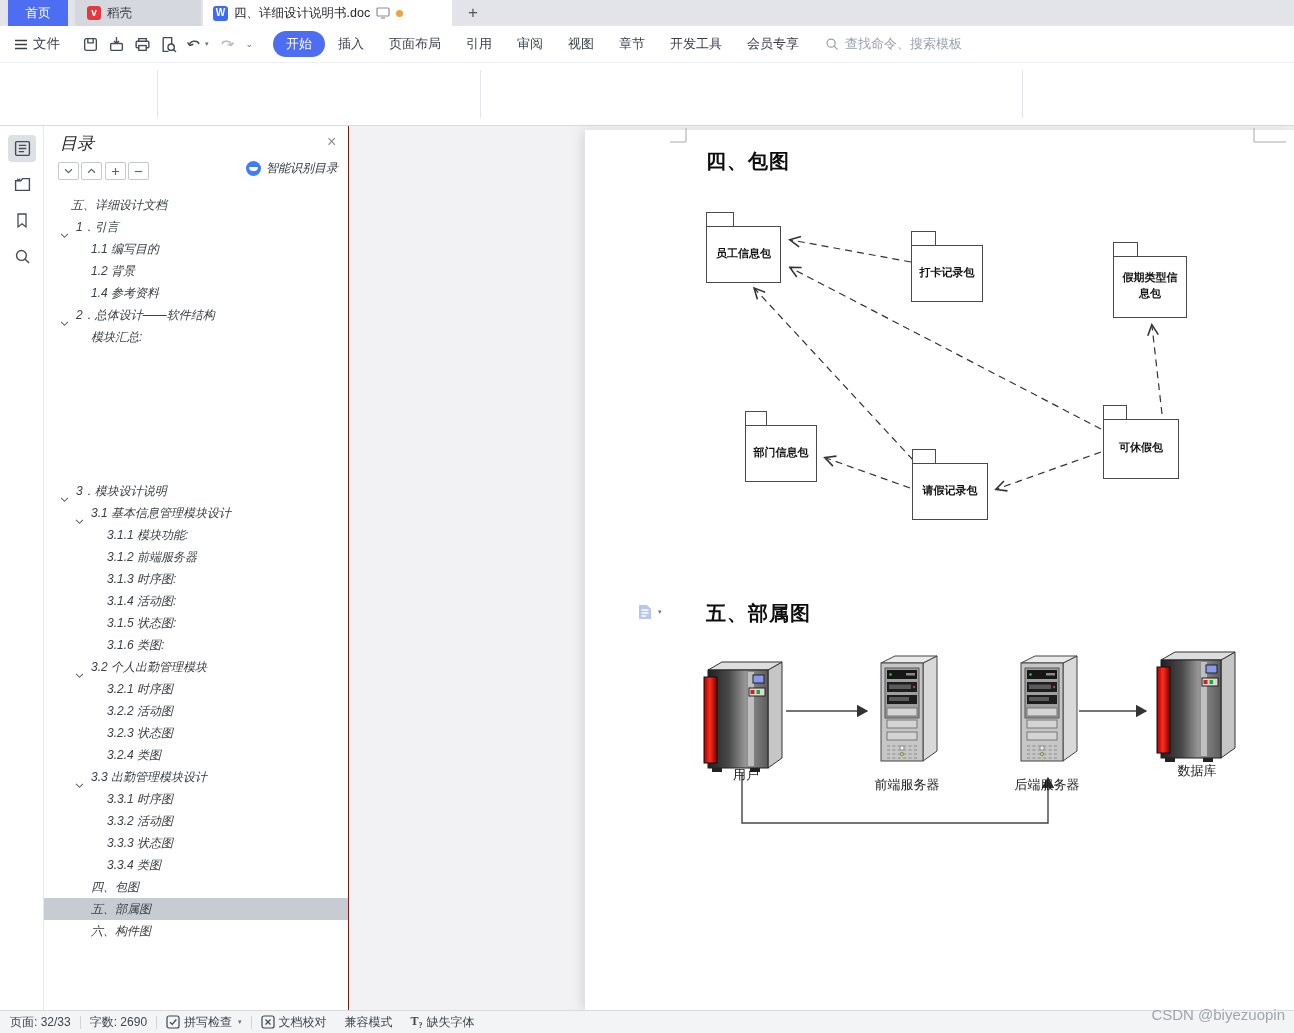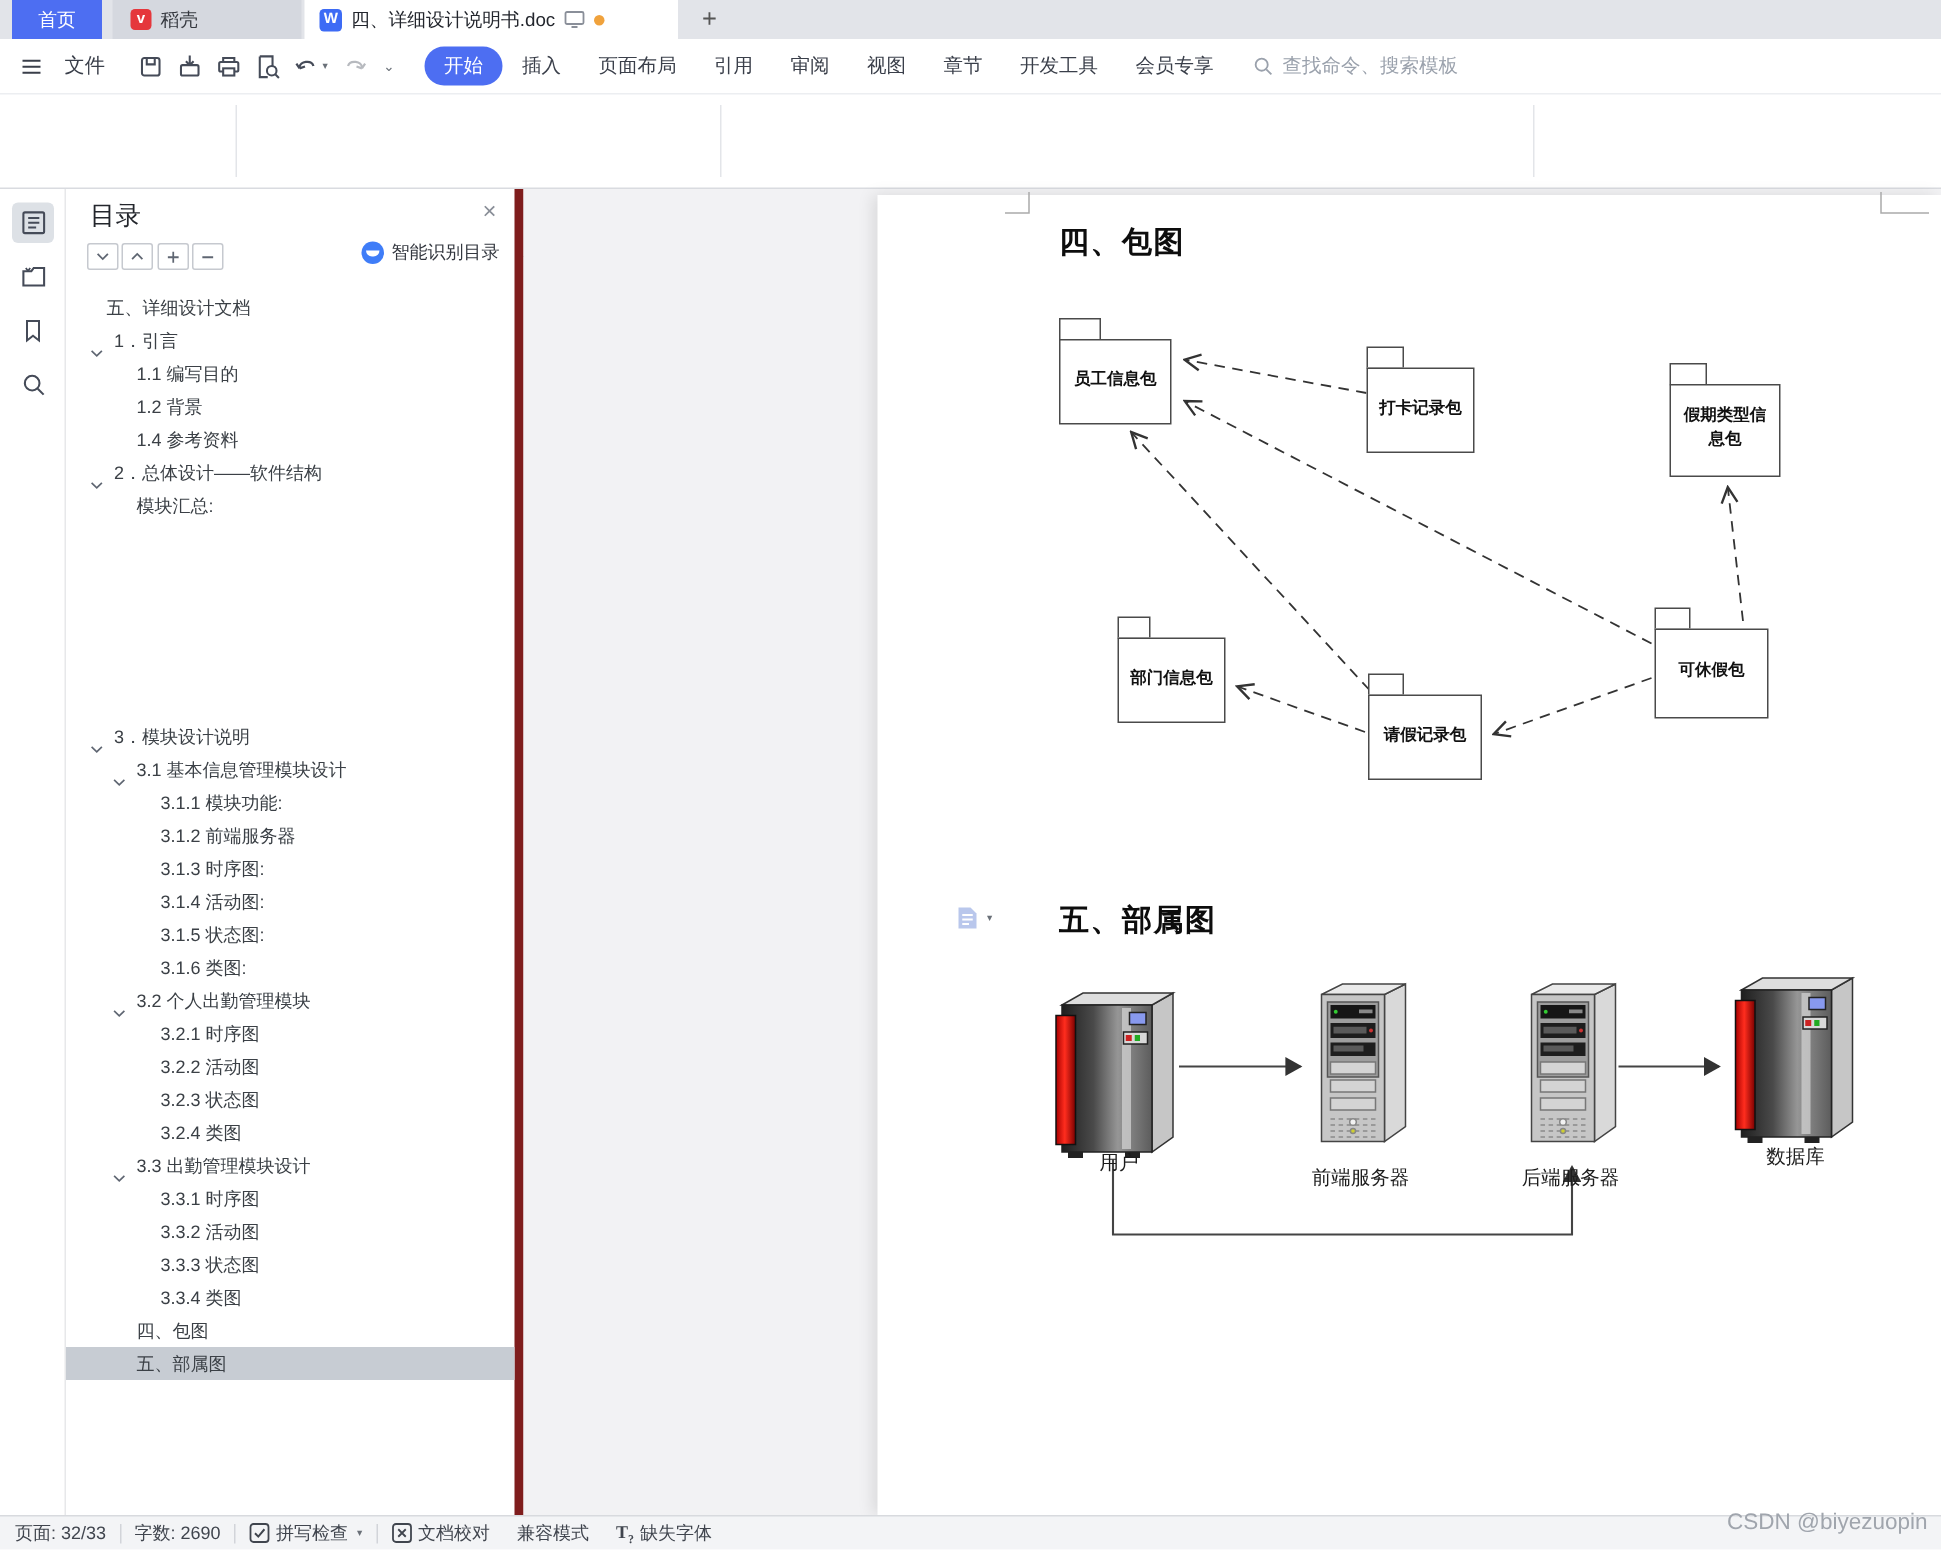--- a/index.html
+++ b/index.html
@@ -14,21 +14,21 @@
   .tab-rice{left:75px;width:126px;background:#d5d8df;color:#35383f;padding-left:12px;box-sizing:border-box;gap:6px;}
   .rice-ic{width:14px;height:14px;background:#e5373c;border-radius:3px;color:#fff;font-size:10px;font-weight:bold;
            display:flex;align-items:center;justify-content:center;line-height:1;}
   .tab-doc{left:203px;width:249px;background:#fff;color:#23262d;padding-left:10px;box-sizing:border-box;gap:6px;}
   .w-ic{width:15px;height:15px;background:#3d6bf5;border-radius:3px;color:#fff;font-size:10px;font-weight:bold;
         display:flex;align-items:center;justify-content:center;line-height:1;}
   .doc-dot{width:7px;height:7px;border-radius:50%;background:#f0a23c;}
   .tab-add{left:460px;width:26px;justify-content:center;color:#555;font-size:17px;}
   
   .menubar{position:absolute;left:0;top:26px;width:1294px;height:36px;background:#fff;display:flex;align-items:center;font-size:13px;color:#3a3f4a;}
-  .file-btn{display:flex;align-items:center;gap:15px;margin-left:14px;font-size:13.5px;}
+  .file-btn{display:flex;align-items:center;gap:5px;margin-left:14px;font-size:13.5px;}
   .qicons{display:flex;align-items:center;gap:9px;margin-left:22px;}
   .qicons .gray{opacity:.38;}
   .pill{background:#4d6ef2;color:#fff;border-radius:13px;padding:4px 13px;margin-left:20px;font-size:13px;}
   #menu-items{display:flex;gap:25px;margin-left:13px;}
   .menu-it{cursor:default;}
   .msearch{display:flex;align-items:center;gap:6px;margin-left:26px;color:#9aa1ac;}
   
   .toolbar{position:absolute;left:0;top:62px;width:1294px;height:64px;background:#fff;border-bottom:1px solid #d9dbe0;border-top:1px solid #eceef1;box-sizing:border-box;}
   .tlabel{font-size:12px;color:#3c4250;text-align:center;}
   .vsep{position:absolute;top:7px;height:48px;width:1px;background:#e3e5e9;}
@@ -43,21 +43,21 @@
   .style-cell{position:absolute;top:66px;width:66px;height:50px;text-align:center;}
   .style-sample{height:30px;display:flex;align-items:flex-end;justify-content:center;color:#222;}
   .style-label{font-size:12px;color:#4a4f59;margin-top:2px;}
   .style-sel{border:1px solid #c2c6cc;background:#fff;border-radius:2px;box-shadow:0 0 0 1px #fff inset;}
   .serif{font-family:"Liberation Serif","DejaVu Serif",serif;}
   
   .leftstrip{position:absolute;left:0;top:126px;width:44px;height:884px;background:#fff;border-right:1px solid #e7e8ea;box-sizing:border-box;}
   .strip-btn{position:absolute;left:8px;width:28px;height:27px;display:flex;align-items:center;justify-content:center;border-radius:4px;}
   .strip-on{background:#dde1e6;}
   
-  .tocpanel{position:absolute;left:44px;top:126px;width:305px;height:884px;background:#fff;border-right:6px solid #7f1d1d;box-sizing:border-box;}
+  .tocpanel{position:absolute;left:44px;top:126px;width:305px;height:884px;background:#fff;border-right:1px solid #7f1d1d;box-sizing:border-box;font-style:italic;}
   .toc-title{position:absolute;left:16px;top:6px;font-size:17px;color:#23262c;}
   .toc-close{position:absolute;right:12px;top:8px;font-size:16px;color:#8a8f98;line-height:1;}
   .toc-btn{position:absolute;top:36px;width:19px;height:16px;border:1px solid #c6c9cf;border-radius:2px;background:#fff;
            display:flex;align-items:center;justify-content:center;}
   .smart{position:absolute;right:10px;top:34px;display:flex;align-items:center;gap:5px;font-size:12px;color:#33373f;}
   .smart-ic{width:15px;height:15px;border-radius:50%;background:#3f7df8;position:relative;}
   .smart-ic:after{content:"";position:absolute;left:3px;top:6px;width:9px;height:4px;border-radius:0 0 5px 5px;background:#fff;}
   #toc-list{position:absolute;left:0;top:68px;width:100%;}
   .toc-row{position:relative;height:22px;font-size:12px;color:#3b4046;line-height:22px;white-space:nowrap;}
   .toc-row.sel{background:#c7ccd3;}
@@ -546,20 +546,23 @@
           <span class="toc-lab" style="left: 63px;">3.3.3 状态图</span>
         </div>
         <div class="toc-row">
           <span class="toc-lab" style="left: 63px;">3.3.4 类图</span>
         </div>
         <div class="toc-row">
           <span class="toc-lab" style="left: 47px;">四、包图</span>
         </div>
         <div class="toc-row sel">
           <span class="toc-lab" style="left: 47px;">五、部属图</span>
+        </div>
+        <div class="toc-row">
+          <span class="toc-lab" style="left: 47px;">六、构件图</span>
         </div>
       </div>
   </div>
 
   <div class="canvas"></div>
   <div class="page">
     <div class="dochead" style="left:121px;top:18px">四、包图</div>
     <div class="dochead" style="left:121px;top:470px">五、部属图</div>
   </div>
   <div class="para-ic">

